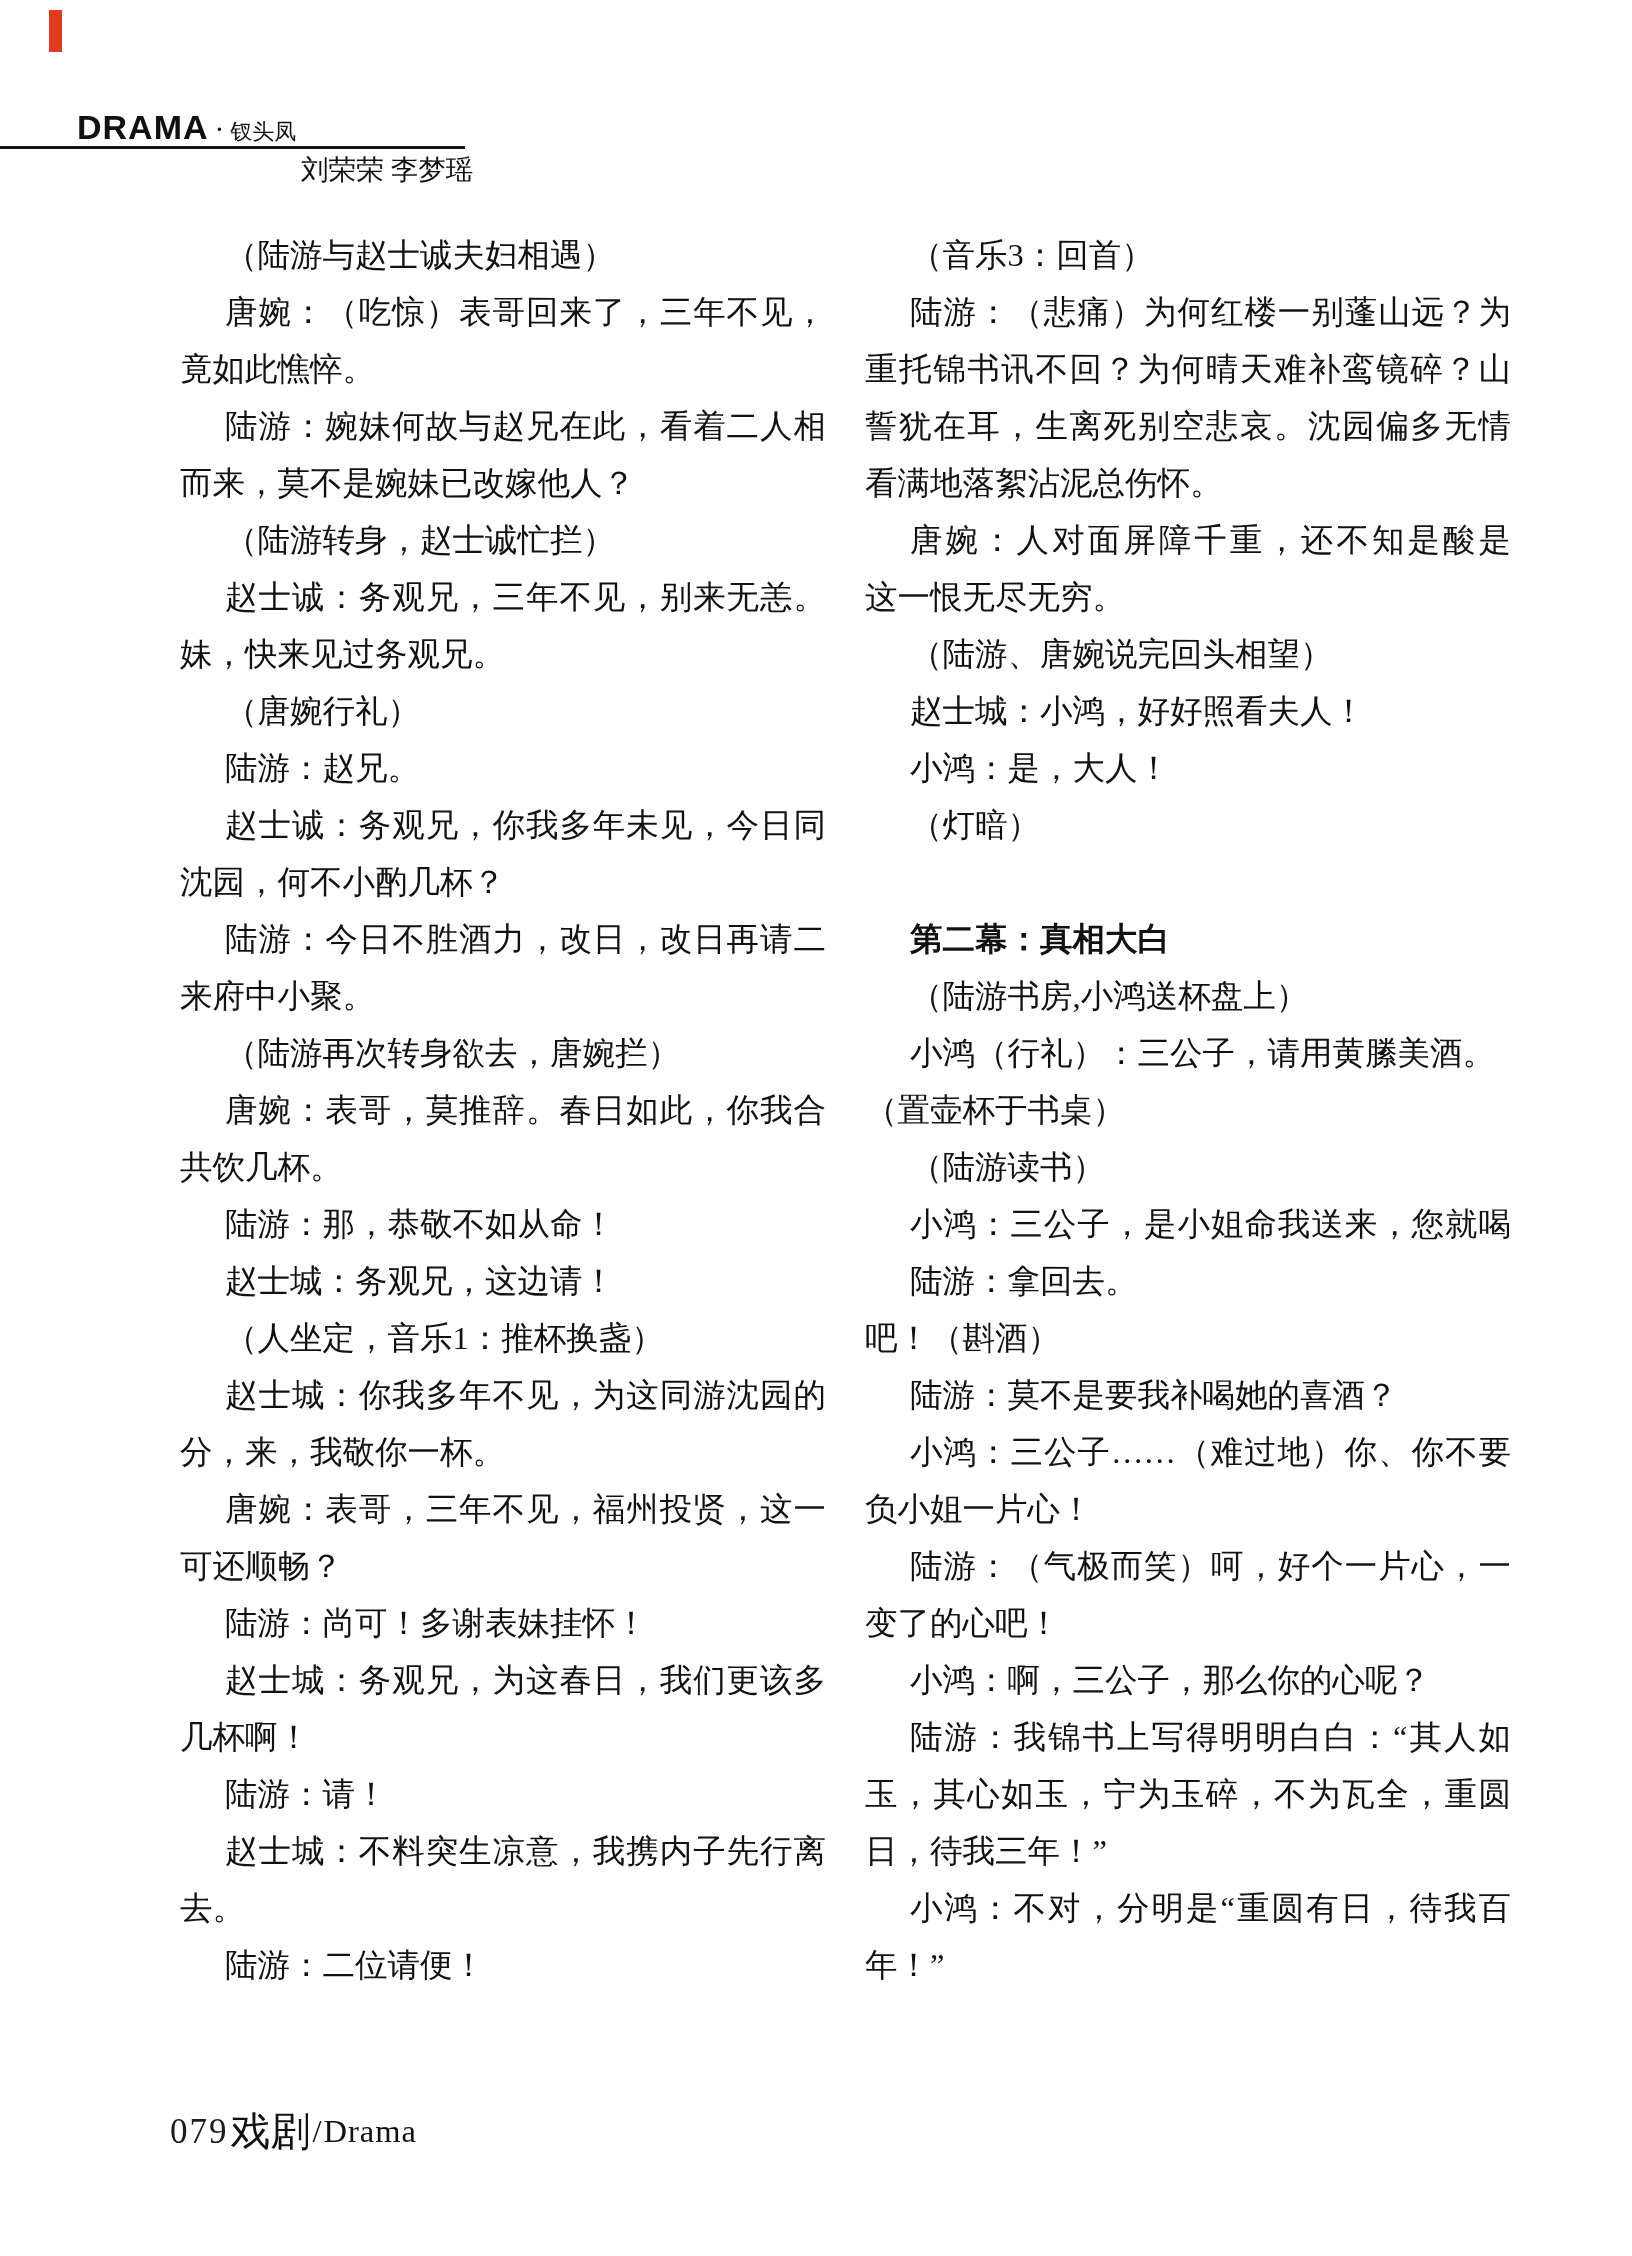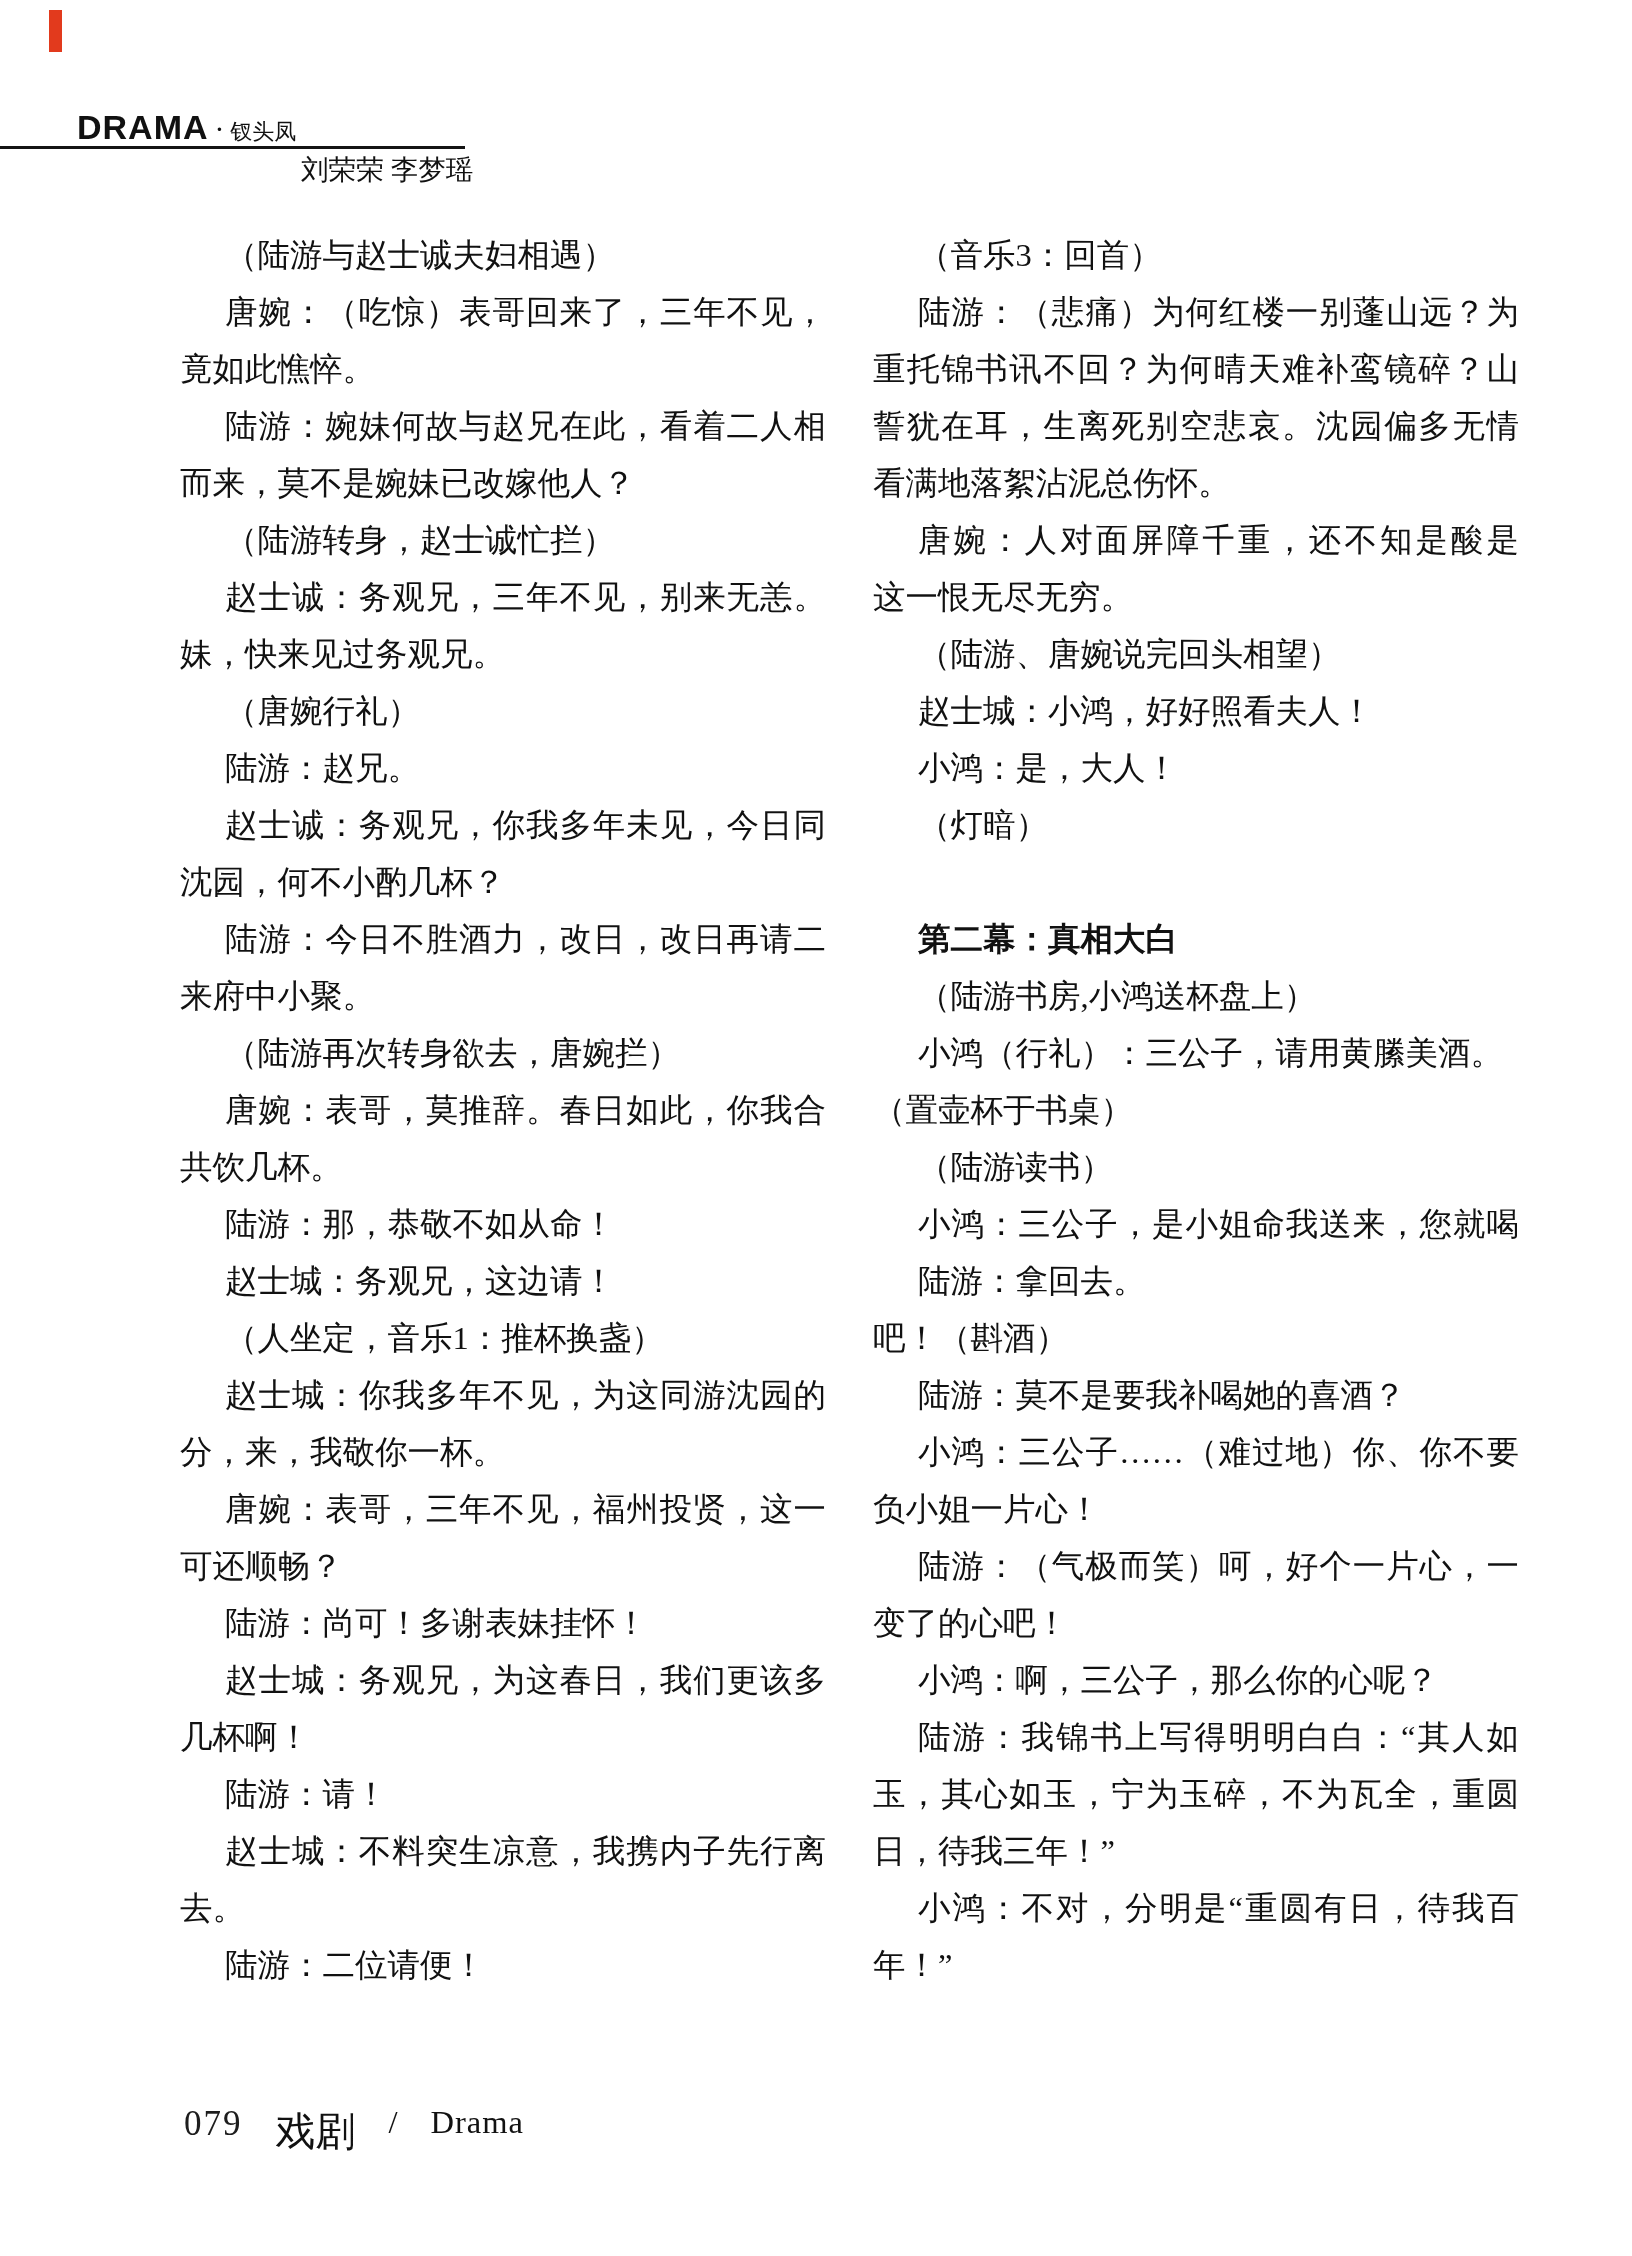--- a/index.html
+++ b/index.html
@@ -25,34 +25,34 @@
   .kicker-dot{font-size:29.6px;padding:0 5.9px;}
   .kicker-cn{font-size:22px;}
   .header-rule{
     position:absolute;left:0px;top:146px;width:465px;height:3px;background:#141414;
   }
   .authors{
     position:absolute;left:301px;top:151px;font-size:27.6px;white-space:nowrap;
   }
   .column{position:absolute;top:227px;width:646px;}
   .col-left{left:180px;}
-  .col-right{left:865px;margin-left:8px;}
+  .col-right{left:865px;}
   .line{
     height:57px;line-height:57px;font-size:32.5px;
     white-space:nowrap;
   }
   .line.fill{
     white-space:normal;overflow:hidden;
     text-align:justify;text-align-last:justify;
   }
   .line.indent{text-indent:45px;}
   .line.bold{font-weight:bold;}
   .footer{
-    position:absolute;left:184px;top:2104px;
-    display:flex;align-items:flex-start;column-gap:33px;white-space:nowrap;
+    position:absolute;left:170px;top:2104px;
+    display:flex;align-items:center;column-gap:2px;white-space:nowrap;
   }
   .footer .num{font-size:35px;letter-spacing:2px;color:#1d1d1d;}
   .footer .cn{font-size:40px;}
   .footer .sep{font-size:32.5px;}
   .footer .en{font-size:32.5px;letter-spacing:1px;}
 </style>
 </head>
 <body>
 
 <div class="page">

